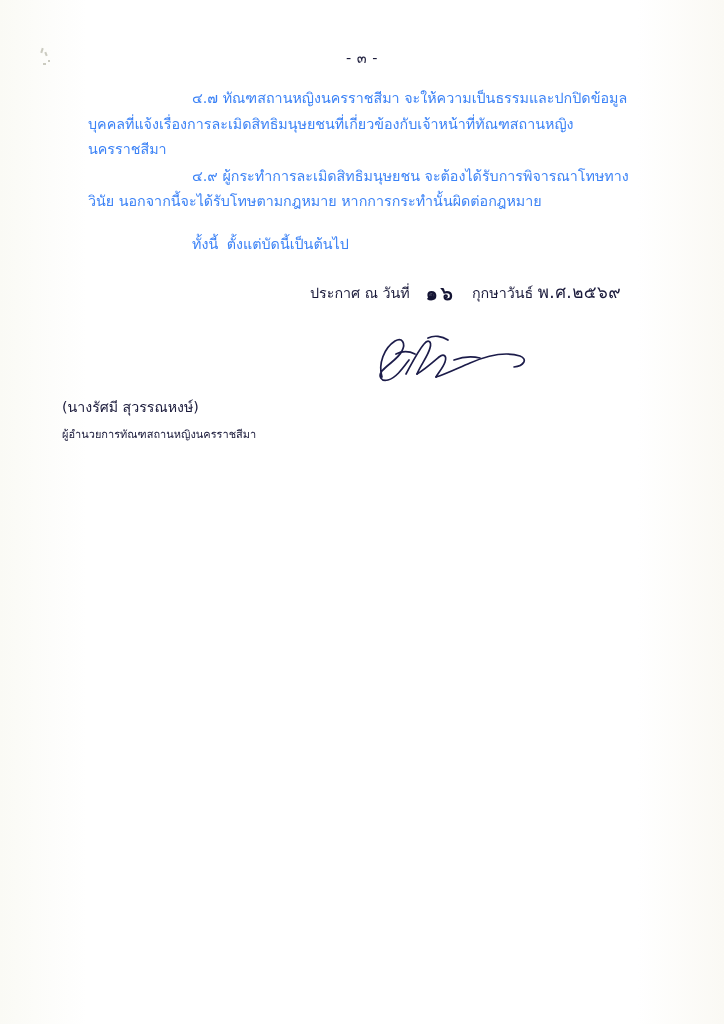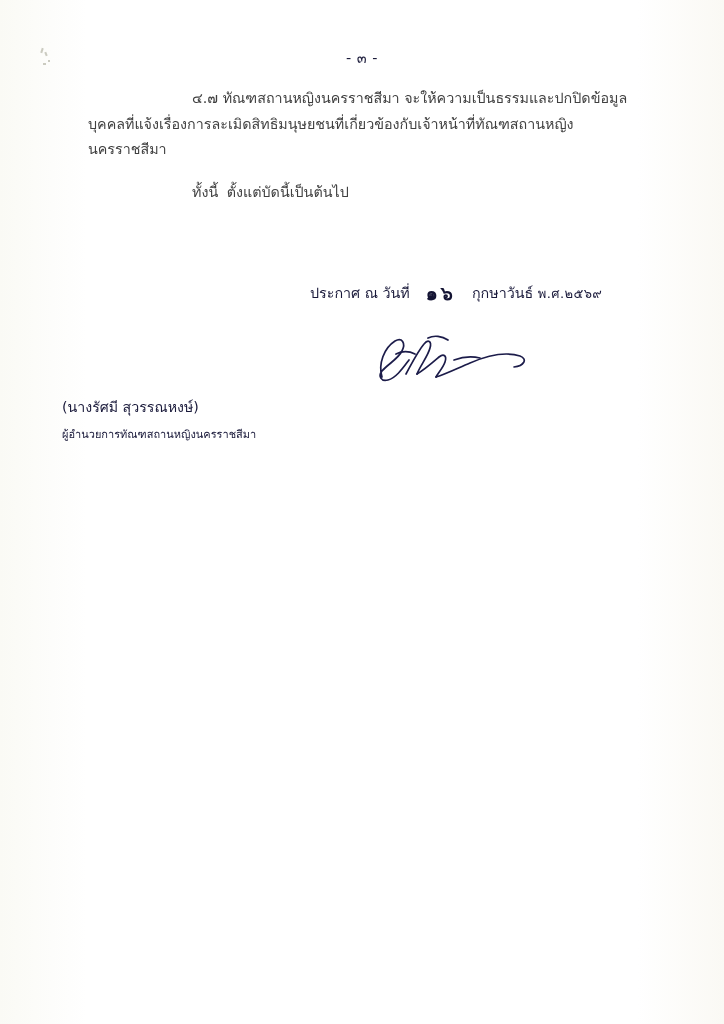--- a/index.html
+++ b/index.html
@@ -48,21 +48,21 @@
     color: #1b1b3a;
   }
 
   .body-text {
     position: absolute;
     left: 88px;
     right: 78px;
     top: 86px;
     font-size: 14.3px;
     line-height: 25.5px;
-    color: #404040;
+    color: #3b82f6;
     text-align: left;
   }
 
   .para {
     margin: 0 0 1px 0;
     text-indent: 0;
   }
   .para .indent {
     display: inline-block;
     width: 104px;
@@ -87,21 +87,21 @@
   .date-line .daynum {
     display: inline-block;
     font-size: 19px;
     font-weight: 700;
     letter-spacing: 3px;
     vertical-align: -2px;
     padding: 0 16px;
     color: #131333;
   }
   .date-line .yearnum {
-    font-size: 13px;
+    font-size: 17px;
     letter-spacing: .4px;
     margin-top: 36px;
   }
 
   .signature-block {
     position: absolute;
     left: 0;
     right: 0;
     top: 330px;
     text-align: left;
@@ -132,20 +132,21 @@
 
   <div class="speck" style="left:41px; top:48px; width:2px; height:5px; transform:rotate(18deg);"></div>
   <div class="speck" style="left:45px; top:52px; width:2px; height:4px; transform:rotate(-22deg);"></div>
   <div class="speck" style="left:43px; top:63px; width:3px; height:2px;"></div>
   <div class="speck" style="left:48px; top:60px; width:2px; height:2px;"></div>
 
   <div class="page-number">- ๓ -</div>
 
   <div class="body-text">
     <p class="para"><span class="indent"></span><span>๔.๗ ทัณฑสถานหญิงนครราชสีมา จะให้ความเป็นธรรมและปกปิดข้อมูลบุคคลที่แจ้งเรื่องการละเมิดสิทธิมนุษยชนที่เกี่ยวข้องกับเจ้าหน้าที่ทัณฑสถานหญิงนครราชสีมา</span></p>
+    <p class="para"><span class="indent"></span><span>๔.๙ ผู้กระทำการละเมิดสิทธิมนุษยชน จะต้องได้รับการพิจารณาโทษทางวินัย นอกจากนี้จะได้รับโทษตามกฎหมาย หากการกระทำนั้นผิดต่อกฎหมาย</span></p>
     <p class="para para-spaced"><span class="indent"></span><span>ทั้งนี้ ตั้งแต่บัดนี้เป็นต้นไป</span></p>
   </div>
 
   <div class="date-line">
     <span>ประกาศ ณ วันที่</span><span class="daynum">๑๖</span><span>กุกษาวันธ์</span>&nbsp;<span class="yearnum">พ.ศ.๒๕๖๙</span>
   </div>
 
   <div class="signature-block">
     <svg class="sig-svg" width="190" height="60" viewBox="0 0 190 60" fill="none" xmlns="http://www.w3.org/2000/svg">
       <g stroke="#1c1c4a" stroke-width="1.7" fill="none" stroke-linecap="round" stroke-linejoin="round">

